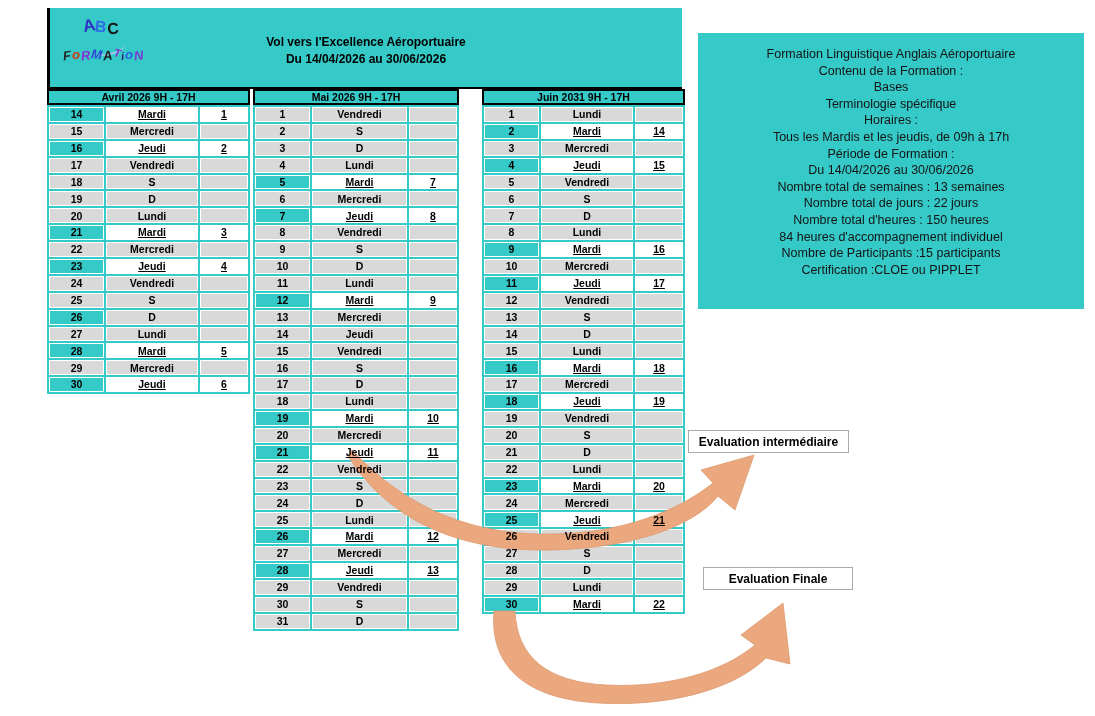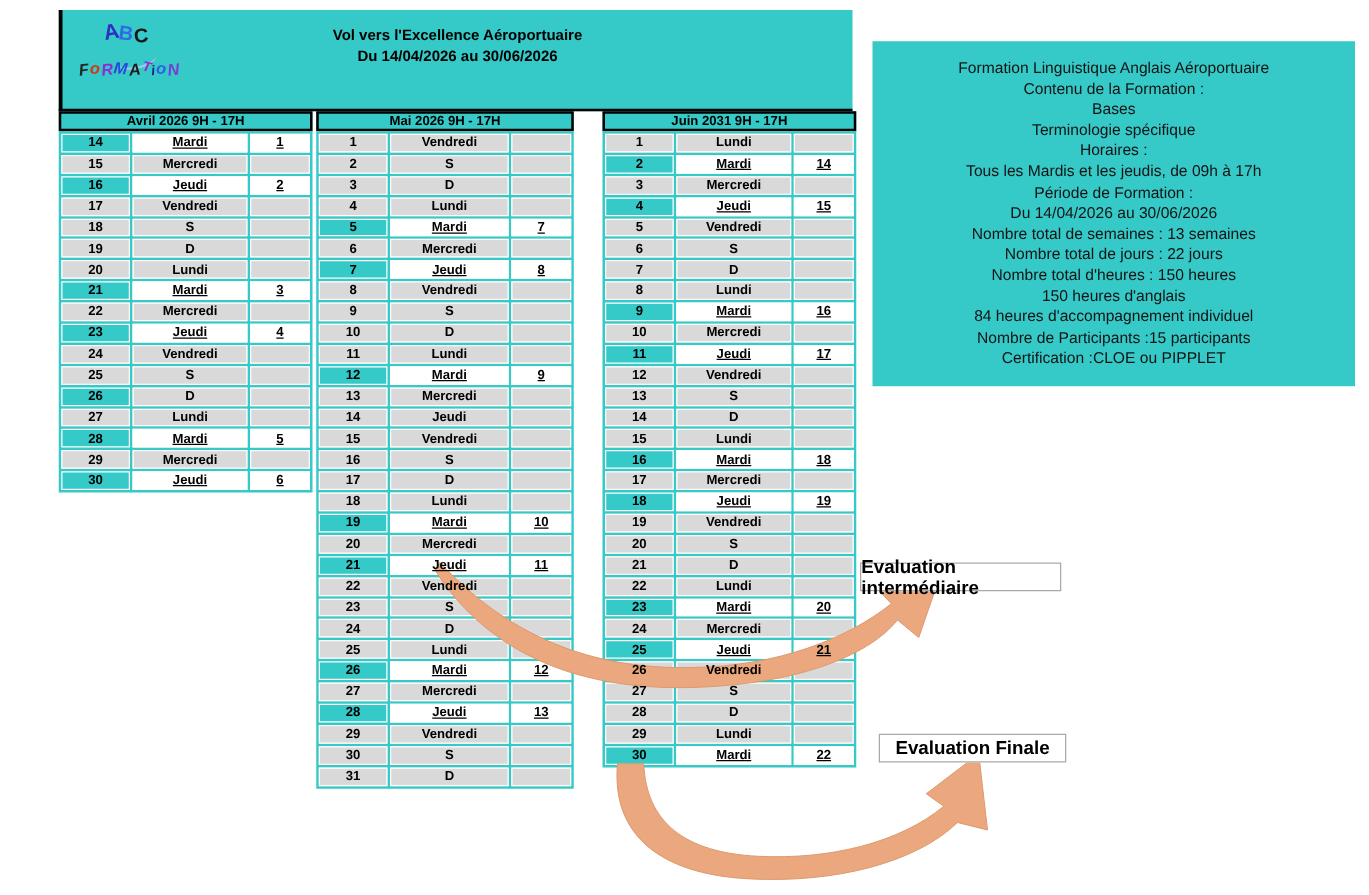--- a/index.html
+++ b/index.html
@@ -5,21 +5,21 @@
   :root{
     --teal:#35C9C7; --gray:#D9D9D9; --white:#FFFFFF; --arrow:#EBA77D; --ink:#111111;
   }
   *{margin:0;padding:0;box-sizing:border-box;}
   body{background:#ffffff;font-family:"Liberation Sans",sans-serif;}
   .page{position:relative;width:1095px;height:716px;background:#fff;overflow:hidden;}
 
   
   .band{position:absolute;left:47px;top:8px;width:635px;height:81px;background:var(--teal);
         border-left:3px solid #000;border-bottom:2px solid #000;}
-  .band-title{padding-top:12px;text-align:center;font-weight:700;font-size:12px;line-height:17px;color:#000;}
+  .band-title{padding-top:26px;text-align:center;font-weight:700;font-size:12px;line-height:17px;color:#000;}
 
   
   .logo{position:absolute;left:13px;top:8px;width:170px;}
   .logo-top{margin-left:20px;font-size:16px;font-weight:700;}
   .logo-top span,.logo-bottom span{display:inline-block;}
   .logo-top span:nth-child(1){transform:rotate(-10deg);font-size:17px;}
   .logo-top span:nth-child(2){transform:rotate(7deg) translateY(1px);}
   .logo-top span:nth-child(3){transform:rotate(-5deg) translateY(3px);}
   .logo-arc{position:absolute;left:32px;top:26px;width:30px;height:13px;
             border-bottom:2px solid #9fc7ea;border-radius:50%;transform:rotate(-14deg);}
@@ -42,21 +42,21 @@
   .cell.on{background:var(--white);text-decoration:underline;}
   .ct{position:relative;z-index:10;line-height:1;}
 
   
   .panel{position:absolute;left:698px;top:33px;width:386px;height:276px;background:var(--teal);
          padding-top:13px;text-align:center;color:#141414;}
   .panel .line{font-size:12.5px;line-height:16.6px;}
 
   
   .callout{position:absolute;background:#fff;border:1px solid #a9a9a9;display:flex;align-items:center;
-           justify-content:center;font-size:15px;font-weight:700;color:#000;z-index:20;margin-top:20px;}
+           justify-content:center;font-size:12px;font-weight:700;color:#000;z-index:20;}
   .callout-mid{left:688px;top:430px;width:161px;height:23px;}
   .callout-final{left:703px;top:567px;width:150px;height:23px;}
 
   
   .arrows{position:absolute;left:0;top:0;width:1095px;height:716px;z-index:5;pointer-events:none;}
   .arrows path{fill:var(--arrow);stroke:#dd9a6f;stroke-width:0.8;}
 </style>
 </head>
 <body>
 
@@ -806,21 +806,20 @@
       <div class="line">Contenu de la Formation :</div>
       <div class="line">Bases</div>
       <div class="line">Terminologie spécifique</div>
       <div class="line">Horaires :</div>
       <div class="line">Tous les Mardis et les jeudis, de 09h à 17h</div>
       <div class="line">Période de Formation :</div>
       <div class="line">Du 14/04/2026 au 30/06/2026</div>
       <div class="line">Nombre total de semaines : 13 semaines</div>
       <div class="line">Nombre total de jours : 22 jours</div>
       <div class="line">Nombre total d'heures : 150 heures</div>
-      <div class="line">150 heures d'anglais</div>
       <div class="line">84 heures d'accompagnement individuel</div>
       <div class="line">Nombre de Participants :15 participants</div>
       <div class="line">Certification :CLOE ou PIPPLET</div>
     </div>
 
   <div class="callout callout-mid">Evaluation intermédiaire</div>
   <div class="callout callout-final">Evaluation Finale</div>
 
 </div>
 

